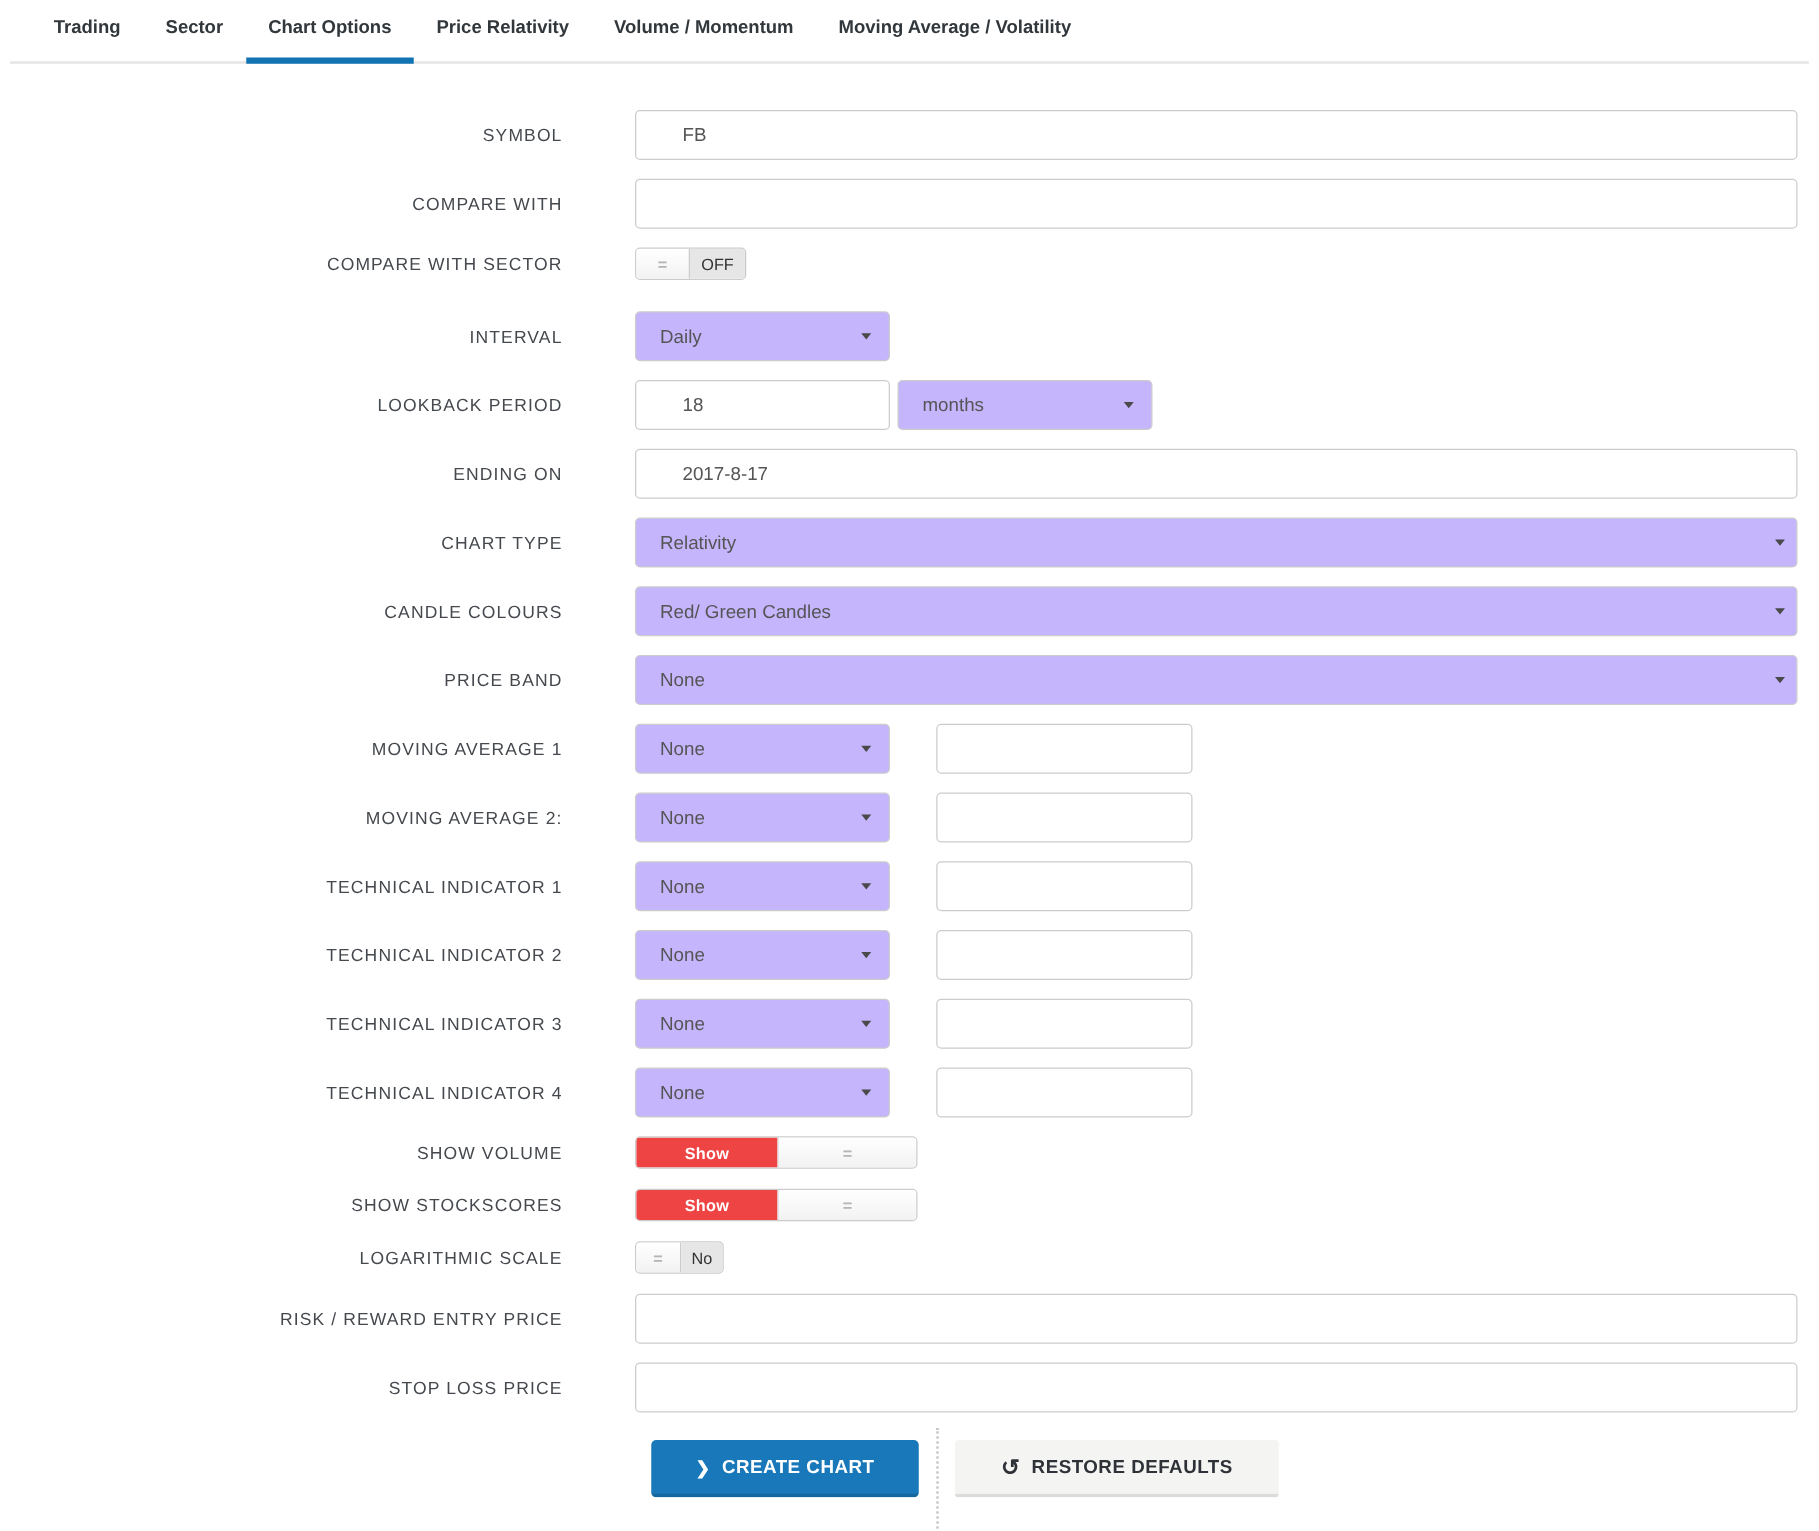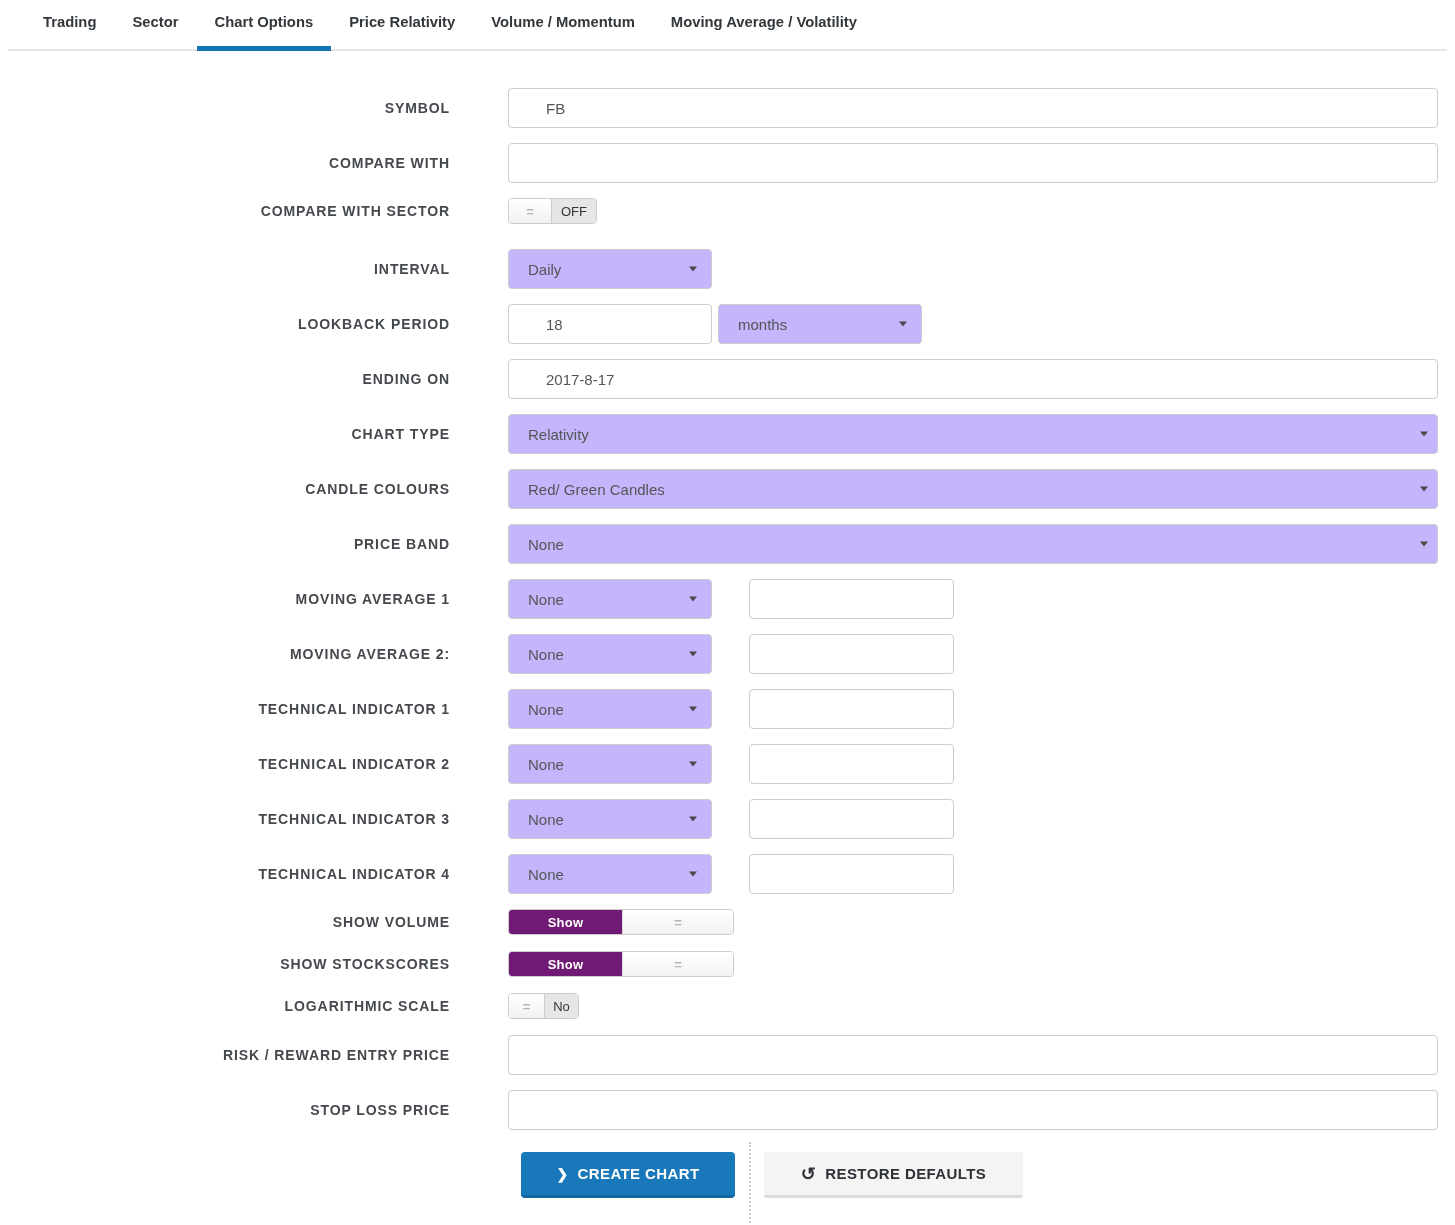--- a/index.html
+++ b/index.html
@@ -26,21 +26,21 @@
   }
   .tab.active { border-bottom-color:#1273b2; }
 
   
   .form { margin-top:37px; }
   .row { display:flex; align-items:center; margin-bottom:15px; }
   .row.toggle-row { margin-bottom:16px; }
   .row.toggle-row.sector-gap { margin-bottom:25px; }
   .flabel {
     flex:0 0 450px; text-align:right;
-    font-size:14px; font-weight:bold; letter-spacing:0.9px;
+    font-size:14px; font-weight:normal; letter-spacing:0.9px;
     color:#45494e; line-height:17px;
   }
   .controls { margin-left:58px; display:flex; align-items:center; }
 
   .text-input {
     height:40px; border:1px solid #ccc; border-radius:4px;
     padding:0 37px; font-size:15px; color:#555;
     font-family:inherit; outline:none; background:#fff;
   }
   .w-full { width:930px; }
@@ -68,21 +68,21 @@
   .switch {
     display:flex; height:26px; border:1px solid #ccc; border-radius:4px;
     overflow:hidden; font-size:13px; cursor:pointer; background:#fff;
   }
   .switch .seg { display:flex; align-items:center; justify-content:center; height:100%; }
   .switch .handle {
     background:linear-gradient(#ffffff,#f2f2f2);
     color:#b5b5b5; font-weight:bold; font-size:13px;
   }
   .switch .on-label {
-    background:#701a75; color:#fff; font-weight:bold; letter-spacing:0.2px;
+    background:#ef4444; color:#fff; font-weight:bold; letter-spacing:0.2px;
   }
   .switch .off-label { background:#e6e6e6; color:#333; }
   .sw-sector { width:89px; }
   .sw-sector .handle { width:44px; border-right:1px solid #ccc; }
   .sw-sector .off-label { width:45px; font-size:13px; }
   .sw-show { width:226px; }
   .sw-show .on-label { width:114px; }
   .sw-show .handle { width:112px; border-left:1px solid #ddd; }
   .sw-no { width:71px; }
   .sw-no .handle { width:37px; border-right:1px solid #ccc; }

